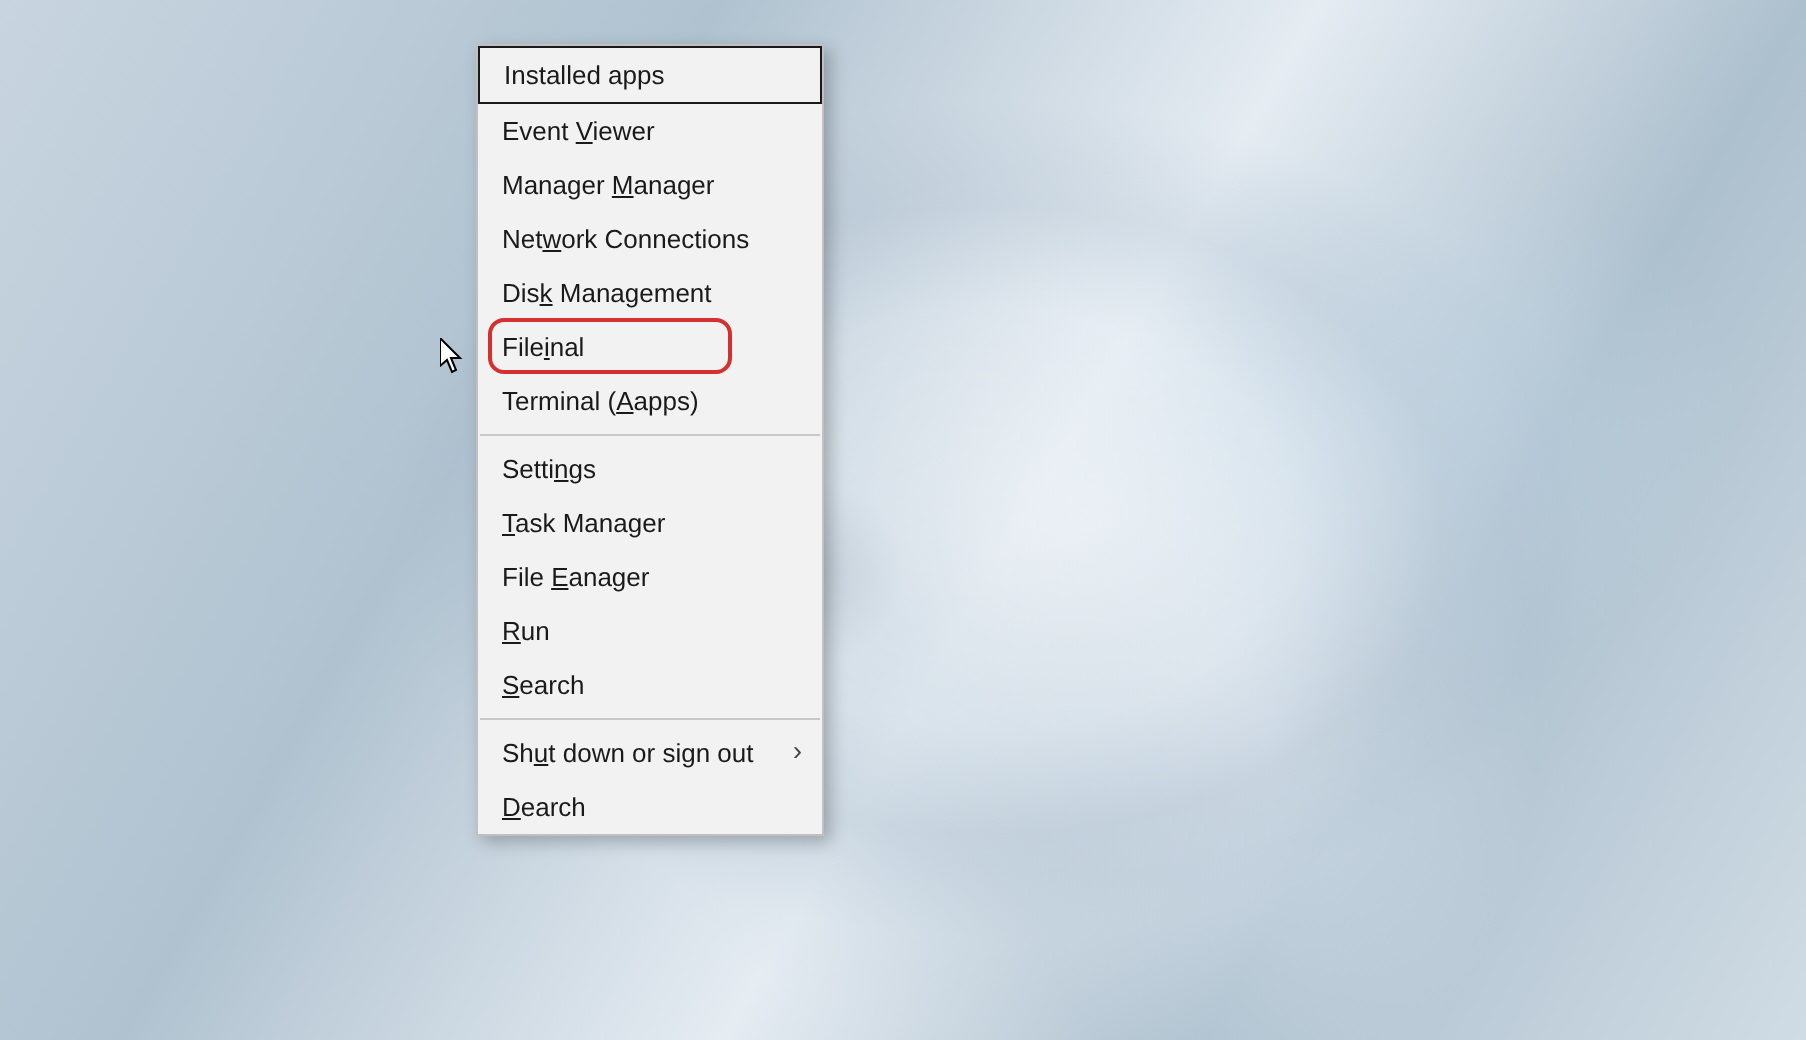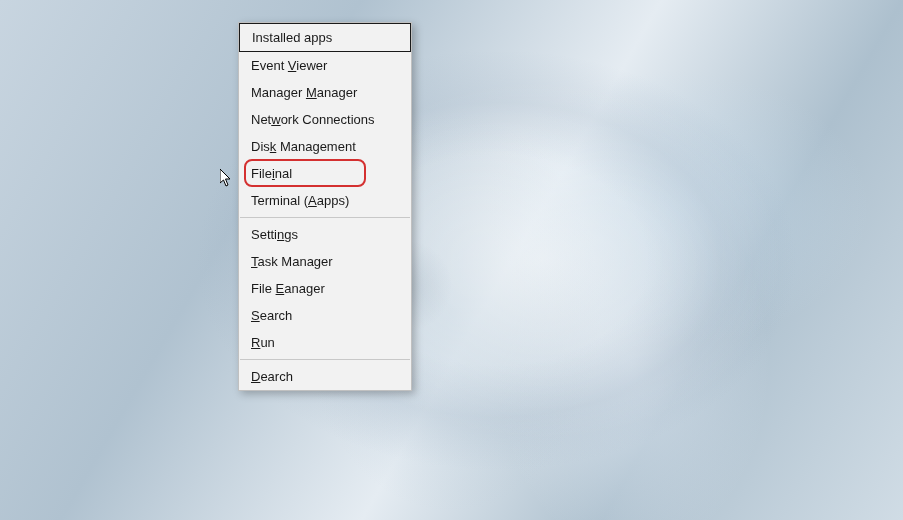--- a/index.html
+++ b/index.html
@@ -121,26 +121,29 @@
   <div class="menu-item">
     <span><span>Setti</span><span class="underline">n</span><span>gs</span></span>
   </div>
   <div class="menu-item">
     <span><span></span><span class="underline">T</span><span>ask Manager</span></span>
   </div>
   <div class="menu-item">
     <span><span>File </span><span class="underline">E</span><span>anager</span></span>
   </div>
   <div class="menu-item">
+    <span><span></span><span class="underline">R</span><span>un</span></span>
+  </div>
+  <div class="menu-item">
     <span><span></span><span class="underline">S</span><span>earch</span></span>
   </div>
-  <div class="menu-item">
-    <span><span></span><span class="underline">R</span><span>un</span></span>
+  <div class="menu-separator"></div>
+  <div class="menu-item has-submenu">
+    <span><span>Sh</span><span class="underline">u</span><span>t down or sign out</span></span>
   </div>
-  <div class="menu-separator"></div>
   <div class="menu-item">
     <span><span></span><span class="underline">D</span><span>earch</span></span>
   </div>
 </div>
 
 <div class="highlight-box"></div>
 
 <svg class="cursor" viewBox="0 0 12 18">
   <path d="M0 0 L0 14 L3.5 11 L6 17 L8 16 L5.5 10 L10 10 Z" fill="white" stroke="black" stroke-width="1"></path>
 </svg>

